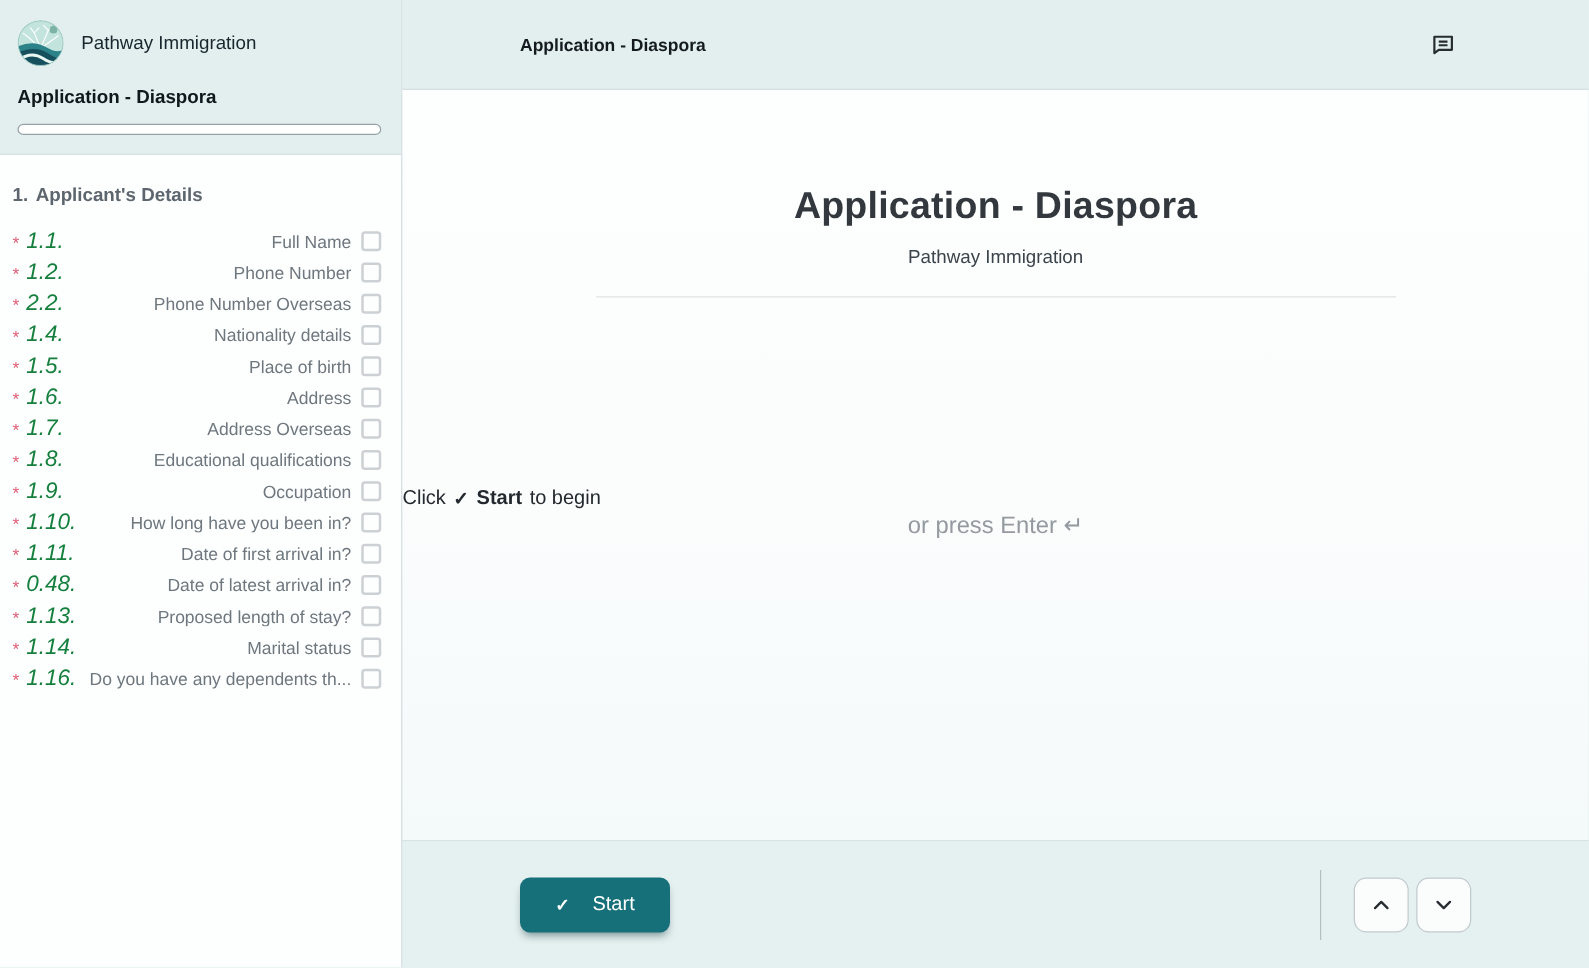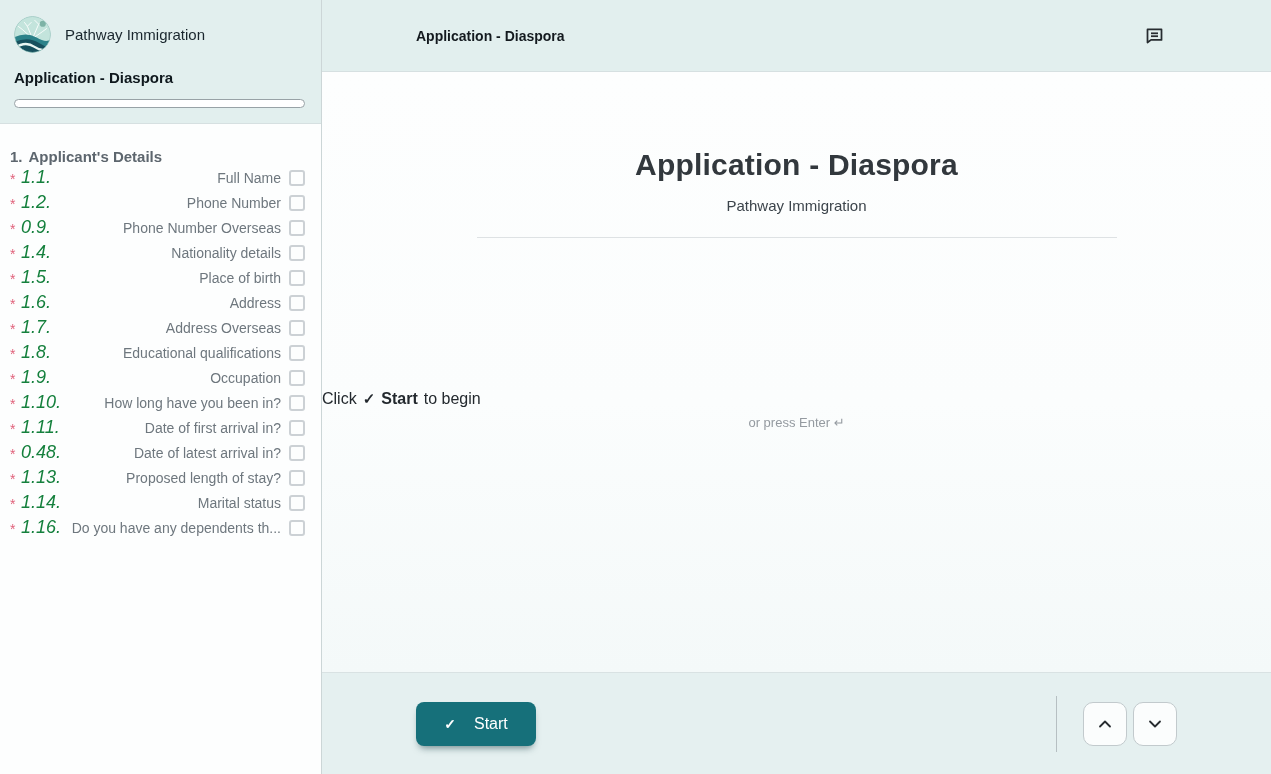--- a/index.html
+++ b/index.html
@@ -45,20 +45,21 @@
   }
   .progress-fill { height: 100%; background: #16707a; width: 0; }
 
   
   .toc { padding: 24px 10px 0 10px; flex: 1; overflow: hidden; }
   .toc-section-title {
     font-size: 15px;
     font-weight: bold;
     color: #5d666e;
     padding-left: 0px;
+    margin-bottom: 15px;
   }
   .toc-section-title .num { margin-right: 6px; }
   .toc-item {
     display: flex;
     align-items: center;
     height: 25px;
     cursor: pointer;
   }
   .toc-item .req {
     width: 11px;
@@ -149,22 +150,22 @@
     font-size: 16px;
     color: #23292e;
     display: flex;
     align-items: center;
     justify-content: flex-start;
     gap: 6px;
   }
   .start-hint .check-glyph { font-weight: bold; font-size: 15px; }
   .start-hint b { font-weight: bold; }
   .enter-hint {
-    margin-top: 7px;
-    font-size: 13px;
+    margin-top: 0;
+    font-size: 19px;
     color: #949aa0;
   }
 
   
   .footer {
     height: 101px;
     min-height: 101px;
     background: #e5f0f0;
     display: flex;
     align-items: center;
@@ -255,21 +256,21 @@
 
   <div class="toc-item">
     <span class="req">*</span>
     <span class="num">1.2.</span>
     <span class="lbl">Phone Number</span>
     <span class="checkbox"></span>
   </div>
 
   <div class="toc-item">
     <span class="req">*</span>
-    <span class="num">0.9.</span>
+    <span class="num">2.2.</span>
     <span class="lbl">Phone Number Overseas</span>
     <span class="checkbox"></span>
   </div>
 
   <div class="toc-item">
     <span class="req">*</span>
     <span class="num">1.4.</span>
     <span class="lbl">Nationality details</span>
     <span class="checkbox"></span>
   </div>

